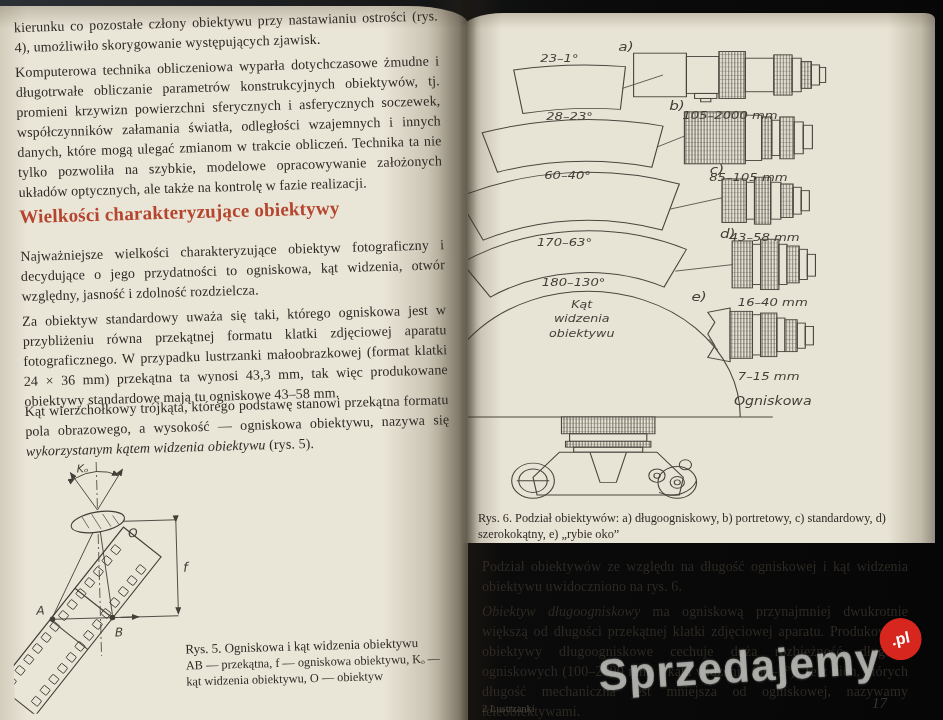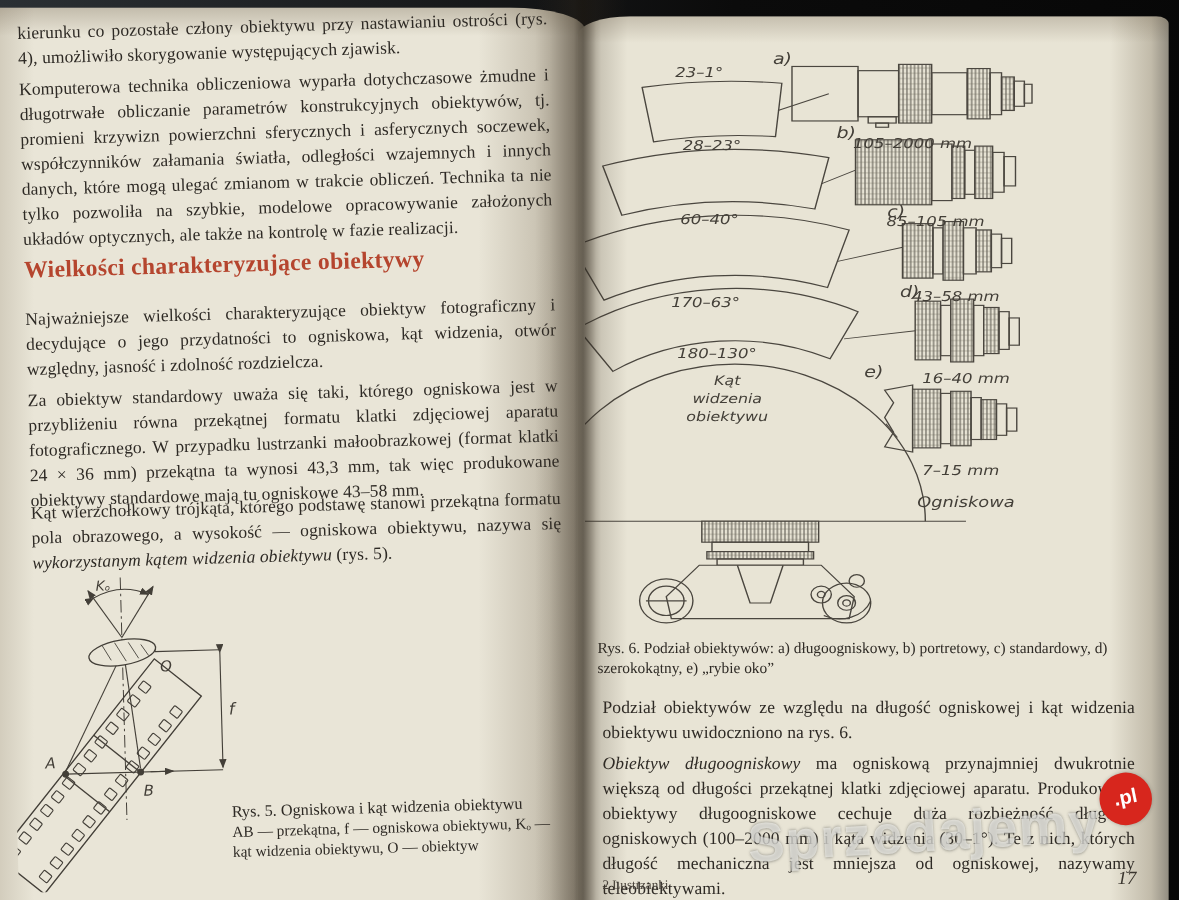--- a/index.html
+++ b/index.html
@@ -5,21 +5,21 @@
   html,body{margin:0;padding:0;background:#090909;}
   .photo{position:relative;width:943px;height:720px;overflow:hidden;
     background:linear-gradient(100deg,#2b3034 0%,#1b1d1f 28%,#0b0b0b 55%,#060606 100%);
     font-family:"Liberation Serif", serif;color:#2e2a25;}
   .page{position:absolute;background-color:#e9e5d7;}
   .page-left{left:-6px;top:6px;width:474px;height:714px;
     border-radius:4px 60px 0 0 / 4px 18px 0 0;
     background-image:
       linear-gradient(to bottom, rgba(95,80,58,.28), rgba(0,0,0,0) 3.2%),
       linear-gradient(to right, rgba(110,95,70,.22), rgba(0,0,0,0) 7%, rgba(0,0,0,0) 82%, rgba(100,85,62,.28) 94%, rgba(62,52,38,.55) 100%);}
-  .page-right{left:462px;top:13px;width:473px;height:707px;
+  .page-right{left:462px;top:13px;width:473px;height:530px;
     border-radius:42px 10px 0 0 / 16px 6px 0 0;
     background-color:#e8e4d5;
     background-image:
       linear-gradient(to bottom, rgba(95,80,58,.25), rgba(0,0,0,0) 3%),
       linear-gradient(to right, rgba(70,58,42,.5), rgba(0,0,0,0) 4%, rgba(0,0,0,0) 90%, rgba(105,92,70,.3) 97%, rgba(40,34,26,.45) 100%);}
   .gutter{position:absolute;left:428px;top:0;width:74px;height:720px;z-index:5;pointer-events:none;
     background:linear-gradient(to right, rgba(0,0,0,0) 0%, rgba(58,47,32,.28) 42%, rgba(35,28,18,.5) 52%, rgba(58,47,32,.2) 66%, rgba(0,0,0,0) 100%);}
   .lp-content{position:absolute;left:0;top:0;width:100%;height:100%;
     transform:rotate(-1.6deg);transform-origin:30px 380px;}
   .bookp{position:absolute;margin:0;font-size:14px;line-height:20px;text-align:justify;letter-spacing:.1px;}
@@ -255,21 +255,21 @@
       <text x="296" y="426" font-size="13" text-anchor="middle">7–15 mm</text>
       <text x="300" y="456" font-size="14" text-anchor="middle">Ogniskowa</text>
     </svg>
 
     <div class="figcap" style="left:16px;top:497px;width:432px;">Rys. 6. Podział obiektywów: a) długoogniskowy, b) portretowy, c) standardowy, d) szerokokątny, e) „rybie oko”</div>
 
     <p class="bookp" style="left:20px;top:544px;width:426px;">Podział obiektywów ze względu na długość ogniskowej i kąt widzenia obiektywu uwidoczniono na rys. 6.</p>
     <p class="bookp" style="left:20px;top:589px;width:426px;"><i>Obiektyw długoogniskowy</i><span> ma ogniskową przynajmniej dwukrotnie większą od długości przekątnej klatki zdjęciowej aparatu. Produkowane obiektywy długoogniskowe cechuje duża rozbieżność długości ogniskowych (100–2000 mm) i kąta widzenia (30–1°). Te z nich, których długość mechaniczna jest mniejsza od ogniskowej, nazywamy teleobiektywami.</span></p>
 
     <div class="footer-sig" style="left:20px;top:690px;">2 Lustrzanki</div>
-    <div class="pageno" style="left:432px;top:682px;font-style:italic;">17</div>
+    <div class="pageno" style="left:410px;top:682px;font-style:italic;">17</div>
   </div>
 
   <div class="gutter"></div>
 
   <div class="wm">
     <span>Sprzedajemy</span>
     <span class="wm-badge">.pl</span>
   </div>
 
 </div>

